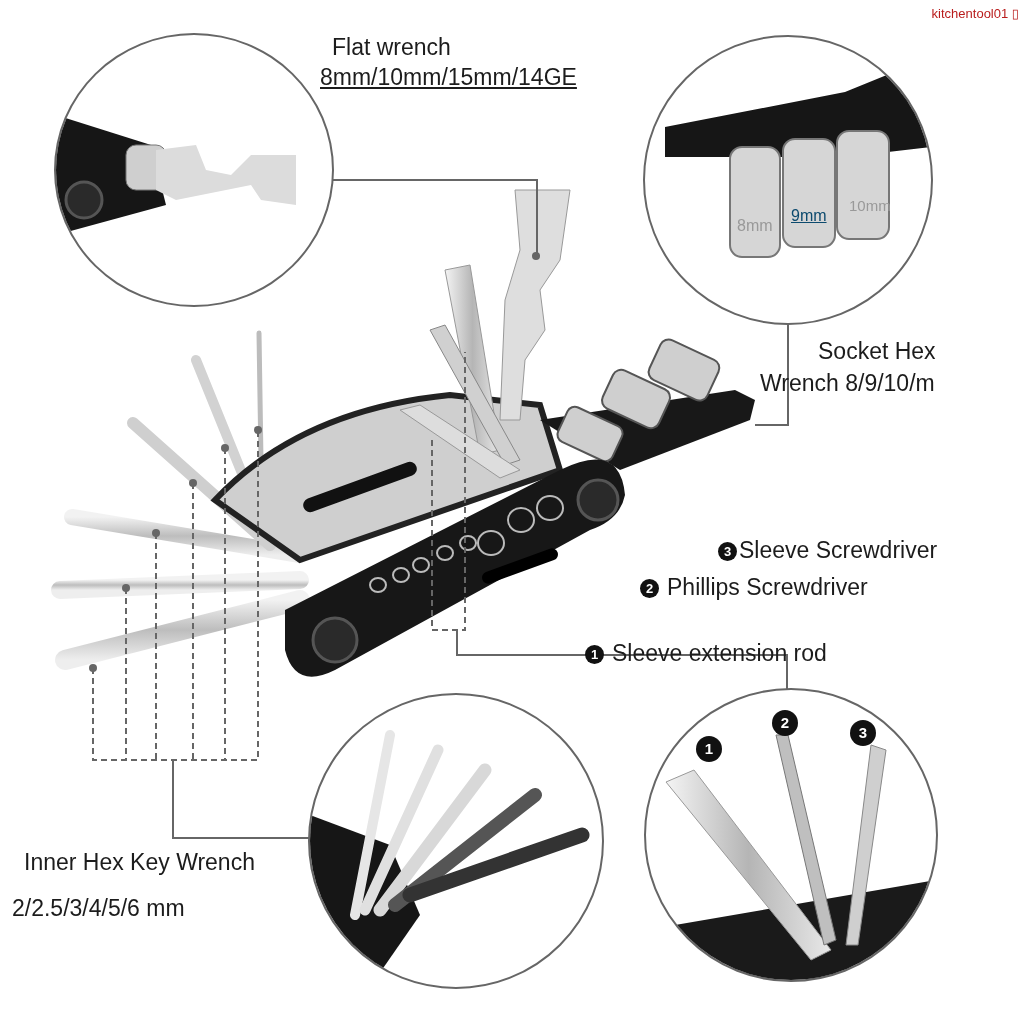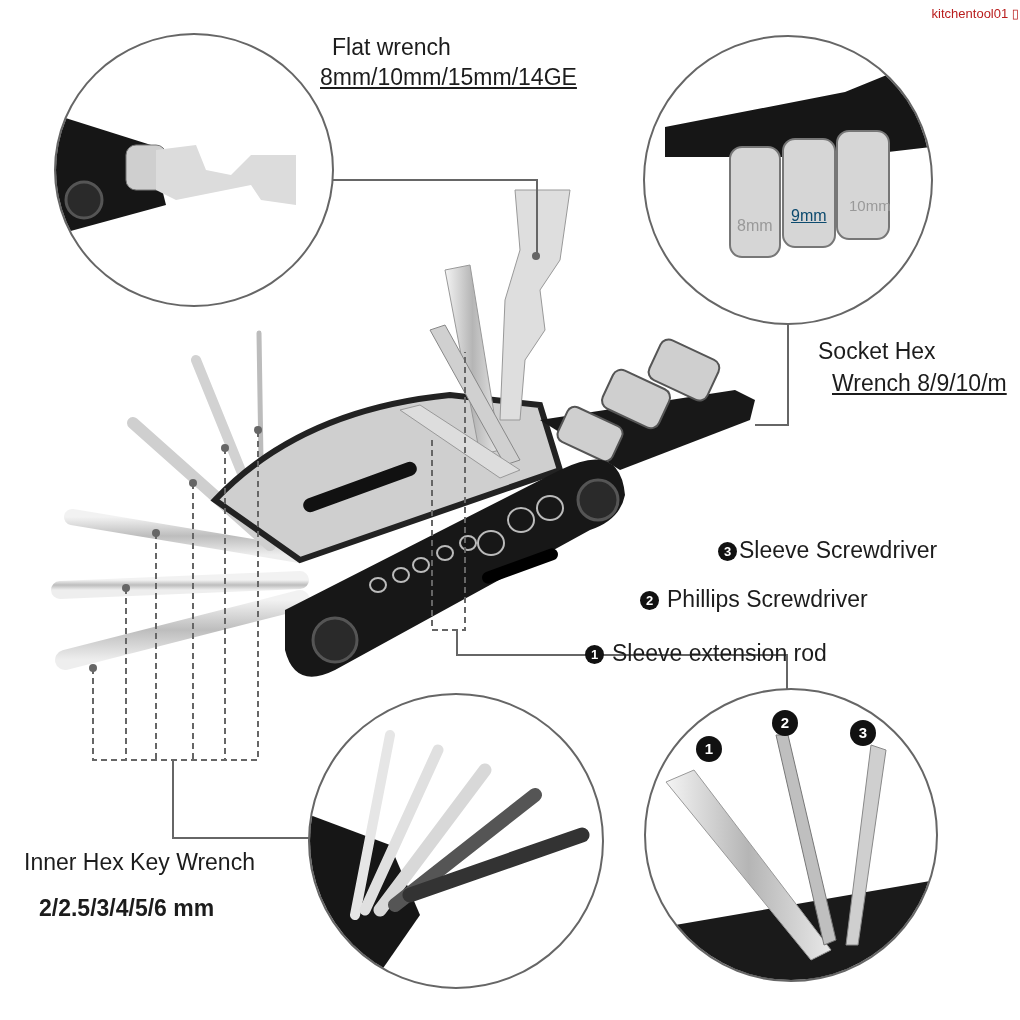--- a/index.html
+++ b/index.html
@@ -143,26 +143,26 @@
   </svg>
   <div class="marker" style="left:50px;top:46px;">1</div>
   <div class="marker" style="left:126px;top:20px;">2</div>
   <div class="marker" style="left:204px;top:30px;">3</div>
 </div>
 
 <div class="label" style="left:332px;top:32px;">Flat wrench</div>
 <div class="label" style="left:320px;top:62px;text-decoration:underline;">8mm/10mm/15mm/14GE</div>
 
 <div class="label" style="left:792px;top:336px;margin-left:26px;">Socket Hex</div>
-<div class="label" style="left:832px;top:368px;text-decoration:underline;">Wrench 8/9/10/m</div>
+<div class="label" style="left:760px;top:368px;">Wrench 8/9/10/m</div>
 
 <div class="label" style="left:718px;top:535px;">
   <span class="numdot" style="margin-right:2px;">3</span><span>Sleeve Screwdriver</span>
 </div>
-<div class="label" style="left:640px;top:572px;margin-top:12px;">
+<div class="label" style="left:640px;top:572px;">
   <span class="numdot">2</span><span>Phillips Screwdriver</span>
 </div>
 <div class="label" style="left:585px;top:638px;">
   <span class="numdot">1</span><span>Sleeve extension rod</span>
 </div>
 
 <div class="label" style="left:24px;top:847px;">Inner Hex Key Wrench</div>
-<div class="label" style="left:39px;top:893px;font-weight:bold;">2/2.5/3/4/5/6 mm</div>
+<div class="label" style="left:12px;top:893px;">2/2.5/3/4/5/6 mm</div>
 
 </body></html>

